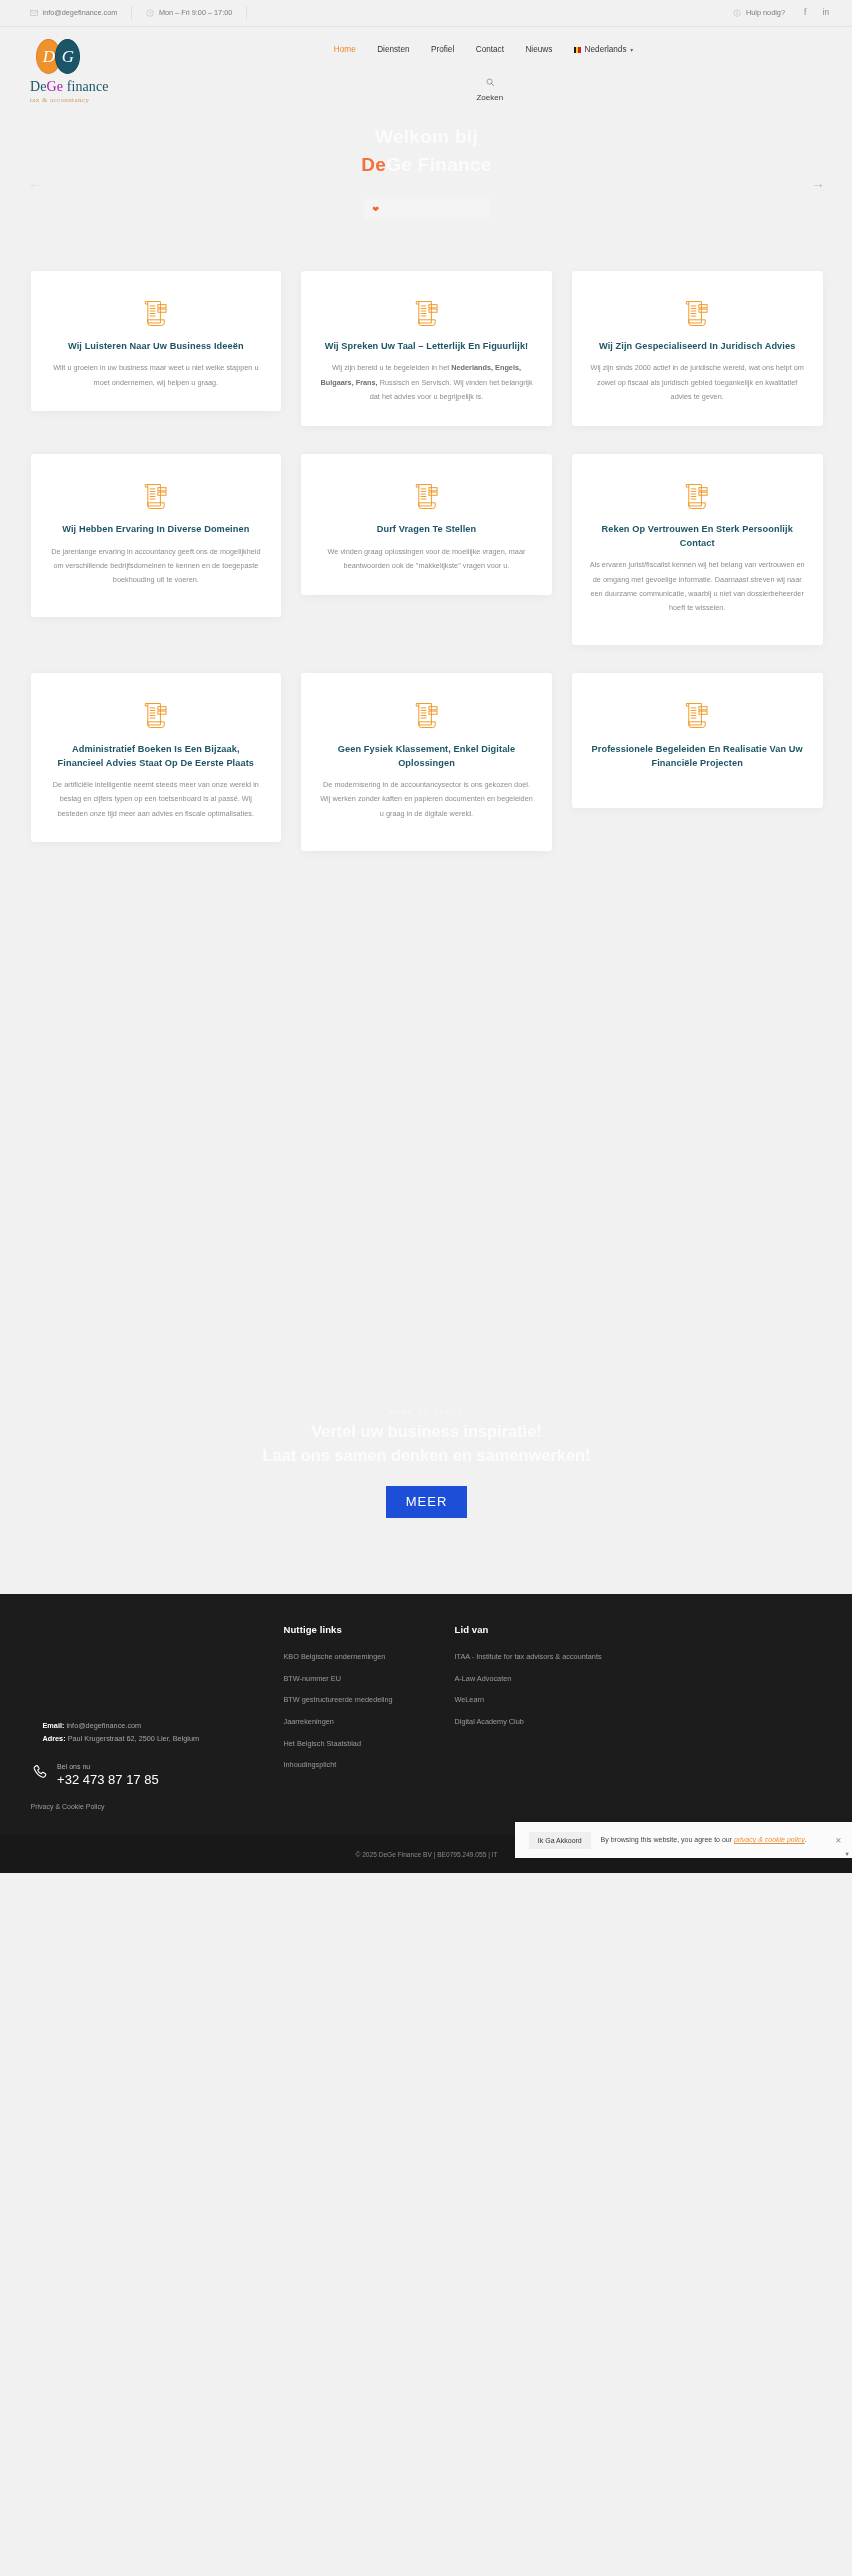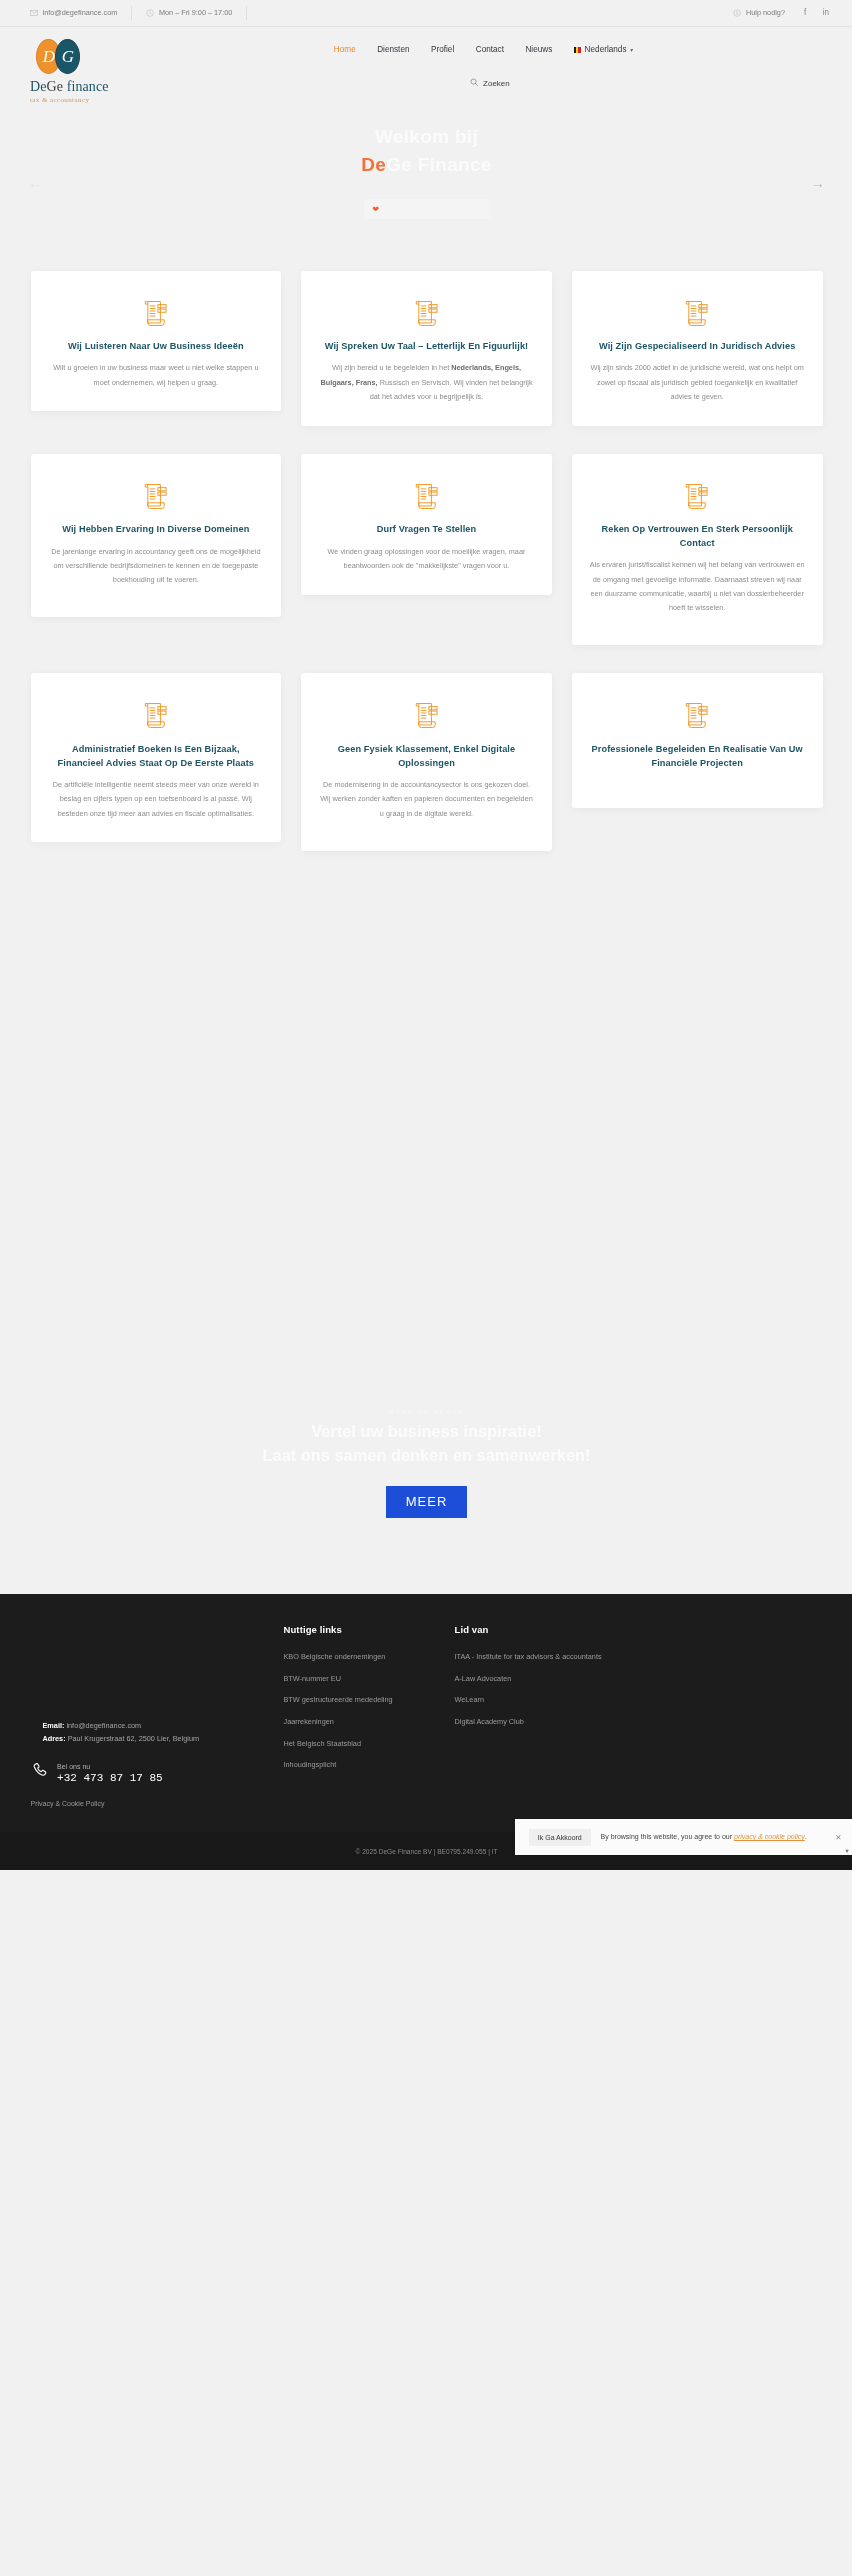--- a/index.html
+++ b/index.html
@@ -62,21 +62,21 @@
   }
   .logo-e1 i, .logo-e2 i {
     position: absolute; left: 0; right: 0; top: 7px; text-align: center;
     font-family: "Liberation Serif", serif; font-style: italic;
     font-size: 17px; color: #fff;
   }
   .logo-word {
     margin-top: 5px; font-family: "Liberation Serif", serif;
     font-size: 14px; letter-spacing: 0.1px; white-space: nowrap;
   }
-  .logo-word .o { color: #404040; }
+  .logo-word .o { color: #a21caf; }
   .logo-word .d { color: #1d5568; }
   .logo-sub {
     font-family: "Liberation Serif", serif; font-size: 7px;
     color: #cf9a63; letter-spacing: 0.4px; margin-top: 0.6px;
   }
   .navwrap { flex: 1; display: flex; flex-direction: column; align-items: center; }
   .nav {
     display: flex; align-items: center; gap: 21.5px;
     font-size: 8.2px; color: #32373c; padding-top: 10px;
   }
@@ -84,20 +84,21 @@
   .nav a.active { color: #f08724; }
   .lang { display: flex; align-items: center; gap: 3.8px; cursor: pointer; }
   .flag { width: 7px; height: 5.7px; display: inline-flex; }
   .flag i { flex: 1; }
   .flag .b { background: #1a1a1a; } .flag .y { background: #f8d117; } .flag .r { background: #d4202e; }
   .chev { font-size: 5.7px; color: #666; }
   .searchrow {
     display: flex; align-items: center; gap: 5px;
     margin-top: 24px; margin-left: 12.6px; font-size: 8px; color: #3b3b3b;
     cursor: pointer;
+    flex-direction: column;
   }
   .searchrow svg { opacity: .8; }
 
   
   .hero {
     height: 148px; background: #f1f1f1; position: relative;
     display: flex; flex-direction: column; align-items: center;
     justify-content: flex-start; padding-top: 14px; overflow: hidden;
   }
   .hero h1 {
@@ -168,21 +169,21 @@
     margin-bottom: 16.4px; letter-spacing: 0.1px;
   }
   .f-link {
     display: block; font-size: 7.3px; color: #9b9b9b;
     margin-bottom: 10px; text-decoration: none; line-height: 1.6; cursor: pointer;
   }
   .f-contact { margin-top: 95px; font-size: 7.3px; line-height: 1.85; color: #a5a5a5; margin-left: 12px; }
   .f-contact b { color: #fff; font-weight: 700; }
   .f-phone { display: flex; align-items: center; gap: 7.6px; margin-top: 14px; }
   .f-phone-txt .lbl { font-size: 7px; color: #b0b0b0; }
-  .f-phone-txt .num { font-size: 11px; color: #fff; margin-top: 1.3px; font-family: Liberation Mono, monospace; }
+  .f-phone-txt .num { font-size: 13px; color: #fff; margin-top: 1.3px; }
   .f-privacy { margin-top: 16.4px; font-size: 7px; color: #9b9b9b; cursor: pointer; }
   .map-box {
     width: 171px; height: 95px; background: #1f1f1f; position: relative;
     border-radius: 1.3px; margin-bottom: 16.4px;
   }
   .map-pin {
     position: absolute; left: 73px; top: 37px; width: 7px; height: 8.8px;
     background: #e8702a; border-radius: 50% 50% 50% 50%/60% 60% 40% 40%;
     box-shadow: 0 0 8.8px 3.2px rgba(232,112,42,.25);
   }

